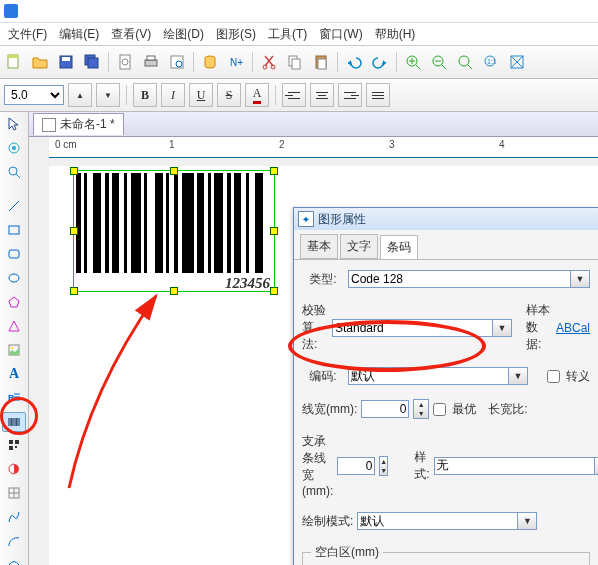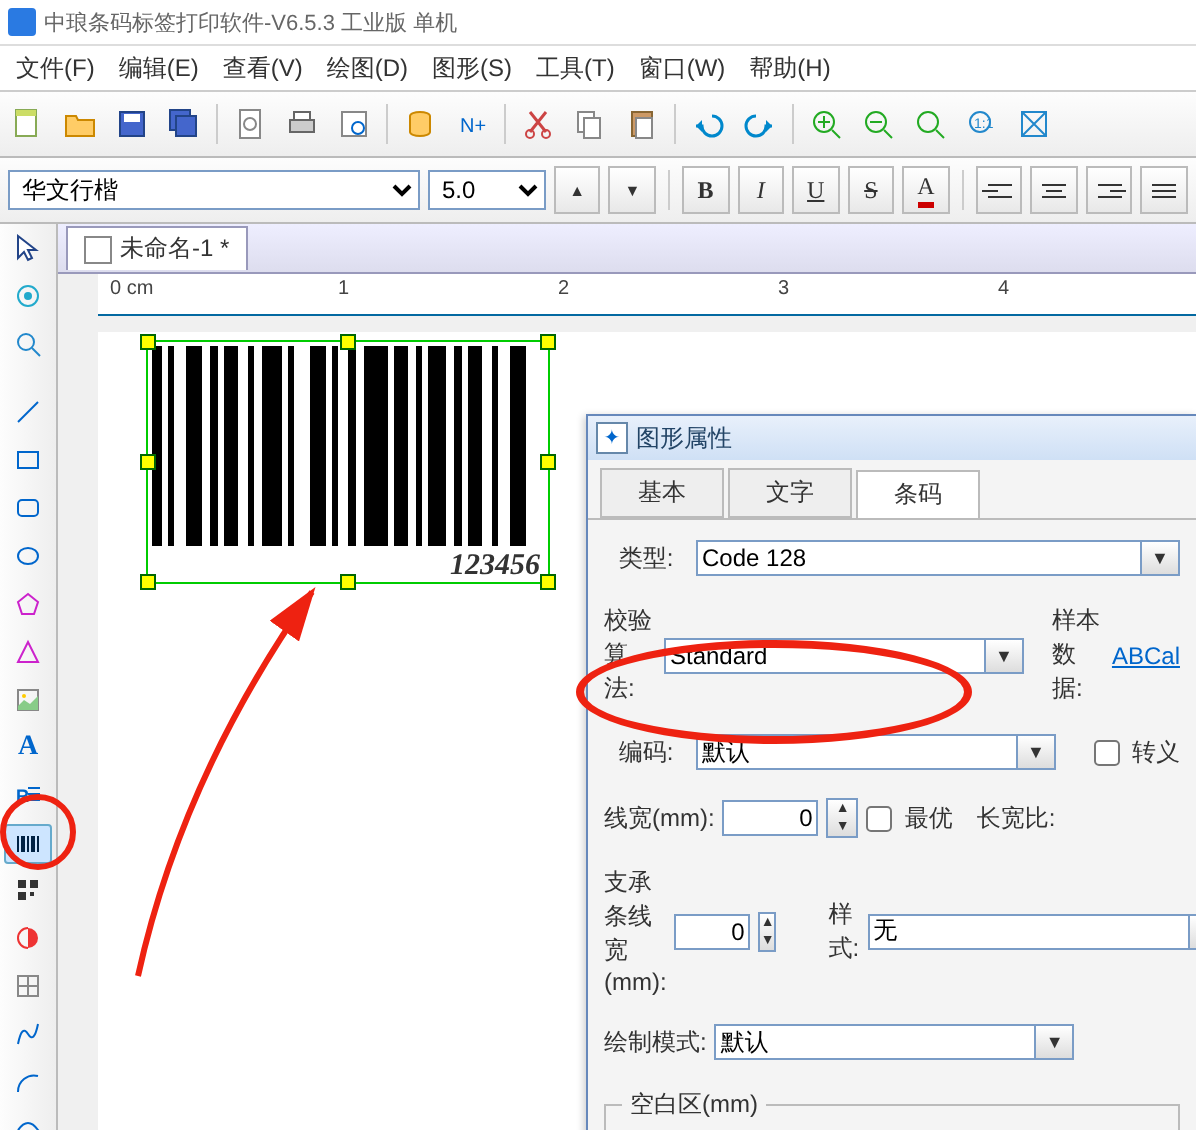--- a/index.html
+++ b/index.html
@@ -32,21 +32,21 @@
 .bars{display:flex;height:100px;align-items:stretch;padding:2px}
 .b{background:#000}
 .w{background:#fff}
 .bctext{text-align:right;font-family:"Times New Roman",serif;font-style:italic;font-weight:bold;font-size:15px;padding-right:4px}
 .handle{position:absolute;width:6px;height:6px;background:#ff0;border:1px solid #060}
 .arrow-svg{position:absolute;left:12px;top:122px;pointer-events:none;z-index:20}
 .propdlg{position:absolute;right:0;top:207px;width:304px;background:#f4f4f4;border:1px solid #6688bb;border-right:none;box-shadow:-1px 1px 4px rgba(0,0,0,.2);z-index:10}
 .propdlg .dlghdr{height:22px;background:linear-gradient(#e8f0fb,#cfe0f5);display:flex;align-items:center;padding:0 4px;font-size:12px;color:#246;gap:4px}
 .dlghdr .dico2{width:14px;height:14px;background:#fff;border:1px solid #68a;display:flex;align-items:center;justify-content:center;font-size:10px;color:#06c}
 .tabs{display:flex;padding:4px 6px 0;gap:2px;background:#f4f4f4}
-.tab{padding:3px 18px;border:1px solid #bbb;background:#eee;font-size:12px;cursor:default}
+.tab{padding:3px 6px;border:1px solid #bbb;background:#eee;font-size:12px;cursor:default}
 .tab.active{background:#fff;border-bottom-color:#fff;position:relative;top:1px}
 .tabbody{border-top:1px solid #bbb;padding:10px 8px;background:#f4f4f4}
 .row{display:flex;align-items:center;margin-bottom:14px;font-size:12px;gap:4px}
 .lbl{min-width:42px;text-align:center}
 .combo{flex:1;display:flex}
 .combo input{flex:1;border-right:none}
 .combo .cbtn{width:18px;border:1px solid #7a9cc6;background:linear-gradient(#fff,#ddd);display:flex;align-items:center;justify-content:center;font-size:9px}
 .red-ellipse{position:absolute;left:-6px;top:60px;width:190px;height:44px;border:4px solid #e21;border-radius:50%;pointer-events:none;z-index:30}
 .num{width:42px;text-align:right;border:1px solid #7a9cc6;padding:1px 2px}
 .spin{width:14px;height:18px;border:1px solid #7a9cc6;background:linear-gradient(#fff,#ddd);display:flex;flex-direction:column}
@@ -54,21 +54,20 @@
 fieldset{border:1px solid #bbb;padding:6px 8px 8px;margin:0}
 legend{font-size:12px;padding:0 4px}
 input[type=checkbox]{vertical-align:middle;margin:0 2px 0 0}
 .link{color:#06c;text-decoration:underline}
 </style>
 </head>
 <body>
 
 <div class="titlebar">
   <div class="ico"></div>
-  <span>中琅条码标签打印软件-V6.5.3 工业版 单机</span>
 </div>
 
 <div class="menubar">
   <span>文件(F)</span>
   <span>编辑(E)</span>
   <span>查看(V)</span>
   <span>绘图(D)</span>
   <span>图形(S)</span>
   <span>工具(T)</span>
   <span>窗口(W)</span>
@@ -190,21 +189,20 @@
     </div>
   <div class="tbtn">
       <svg width="16" height="16">
         <rect x="2" y="2" width="12" height="12" fill="none" stroke="#28c"></rect>
         <path d="M2 2l12 12M14 2L2 14" stroke="#28c"></path>
       </svg>
     </div>
 </div>
 
 <div class="toolbar2">
-  <select class="fontsel"><option>华文行楷</option></select>
   <select class="sizesel"><option>5.0</option></select>
   <div class="fmtbtn" style="font-size:8px">▲</div>
   <div class="fmtbtn" style="font-size:8px">▼</div>
   <div class="sep"></div>
   <div class="fmtbtn">
       <b>B</b>
     </div>
   <div class="fmtbtn">
       <i>I</i>
     </div>

